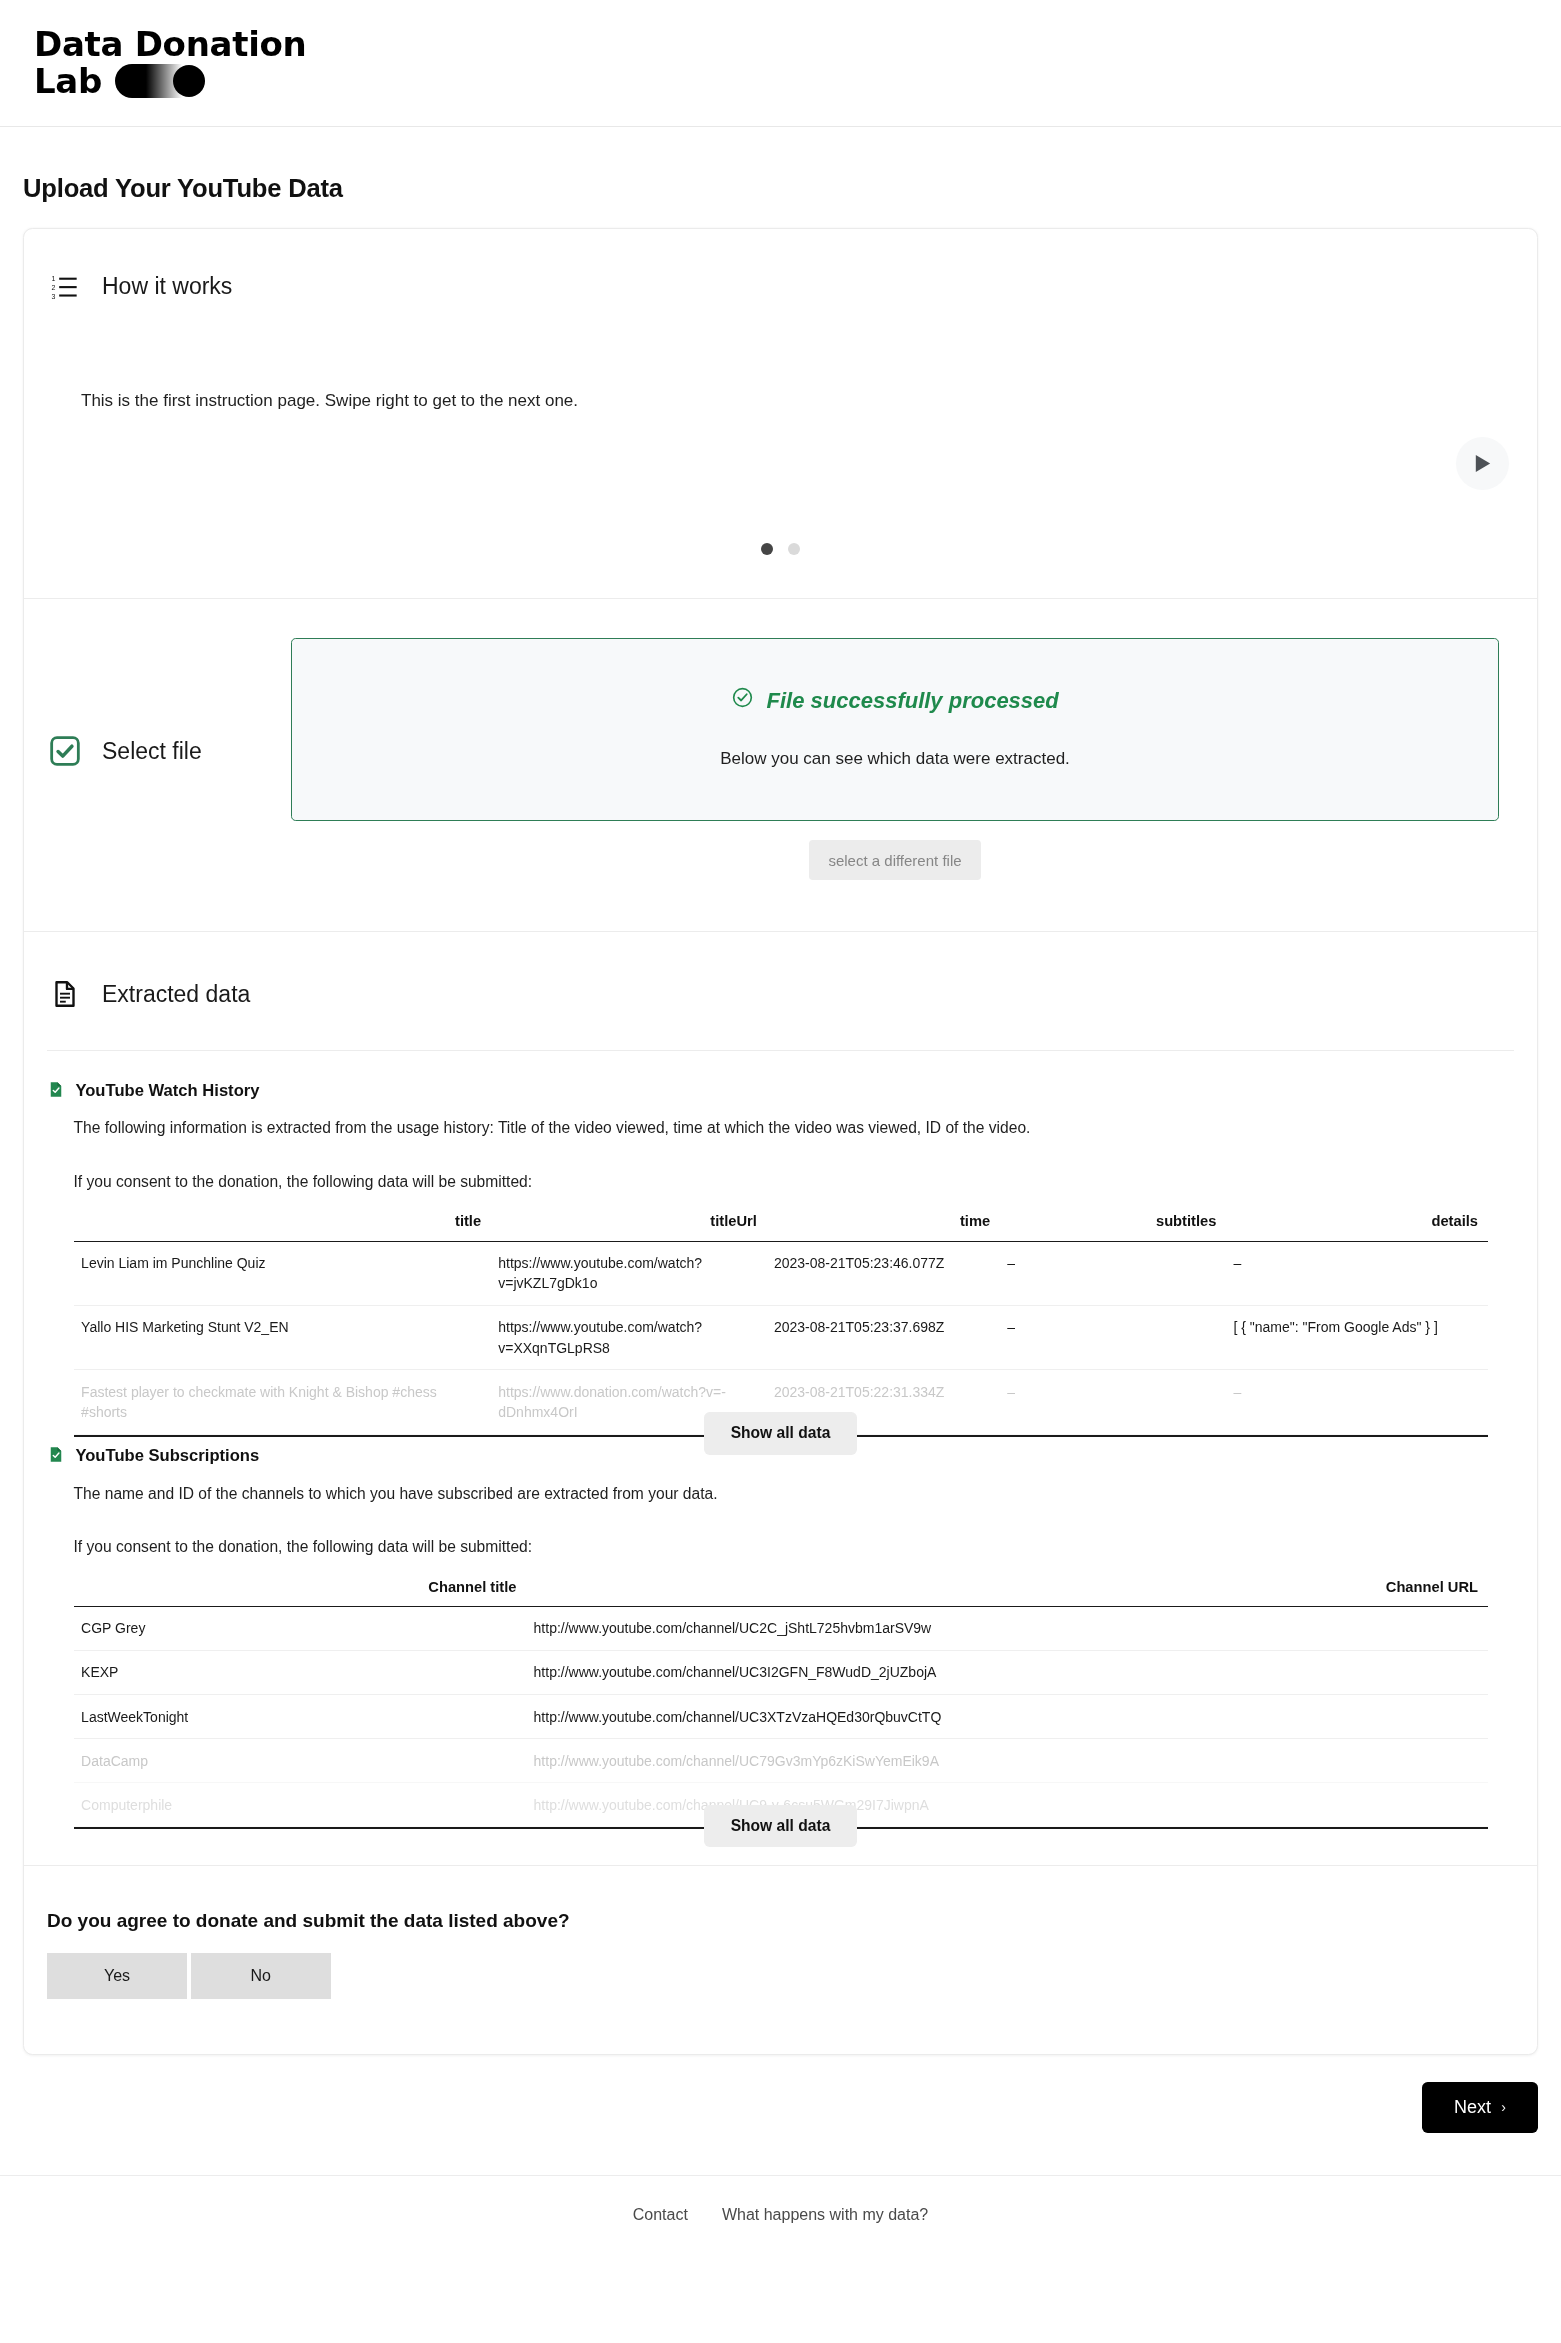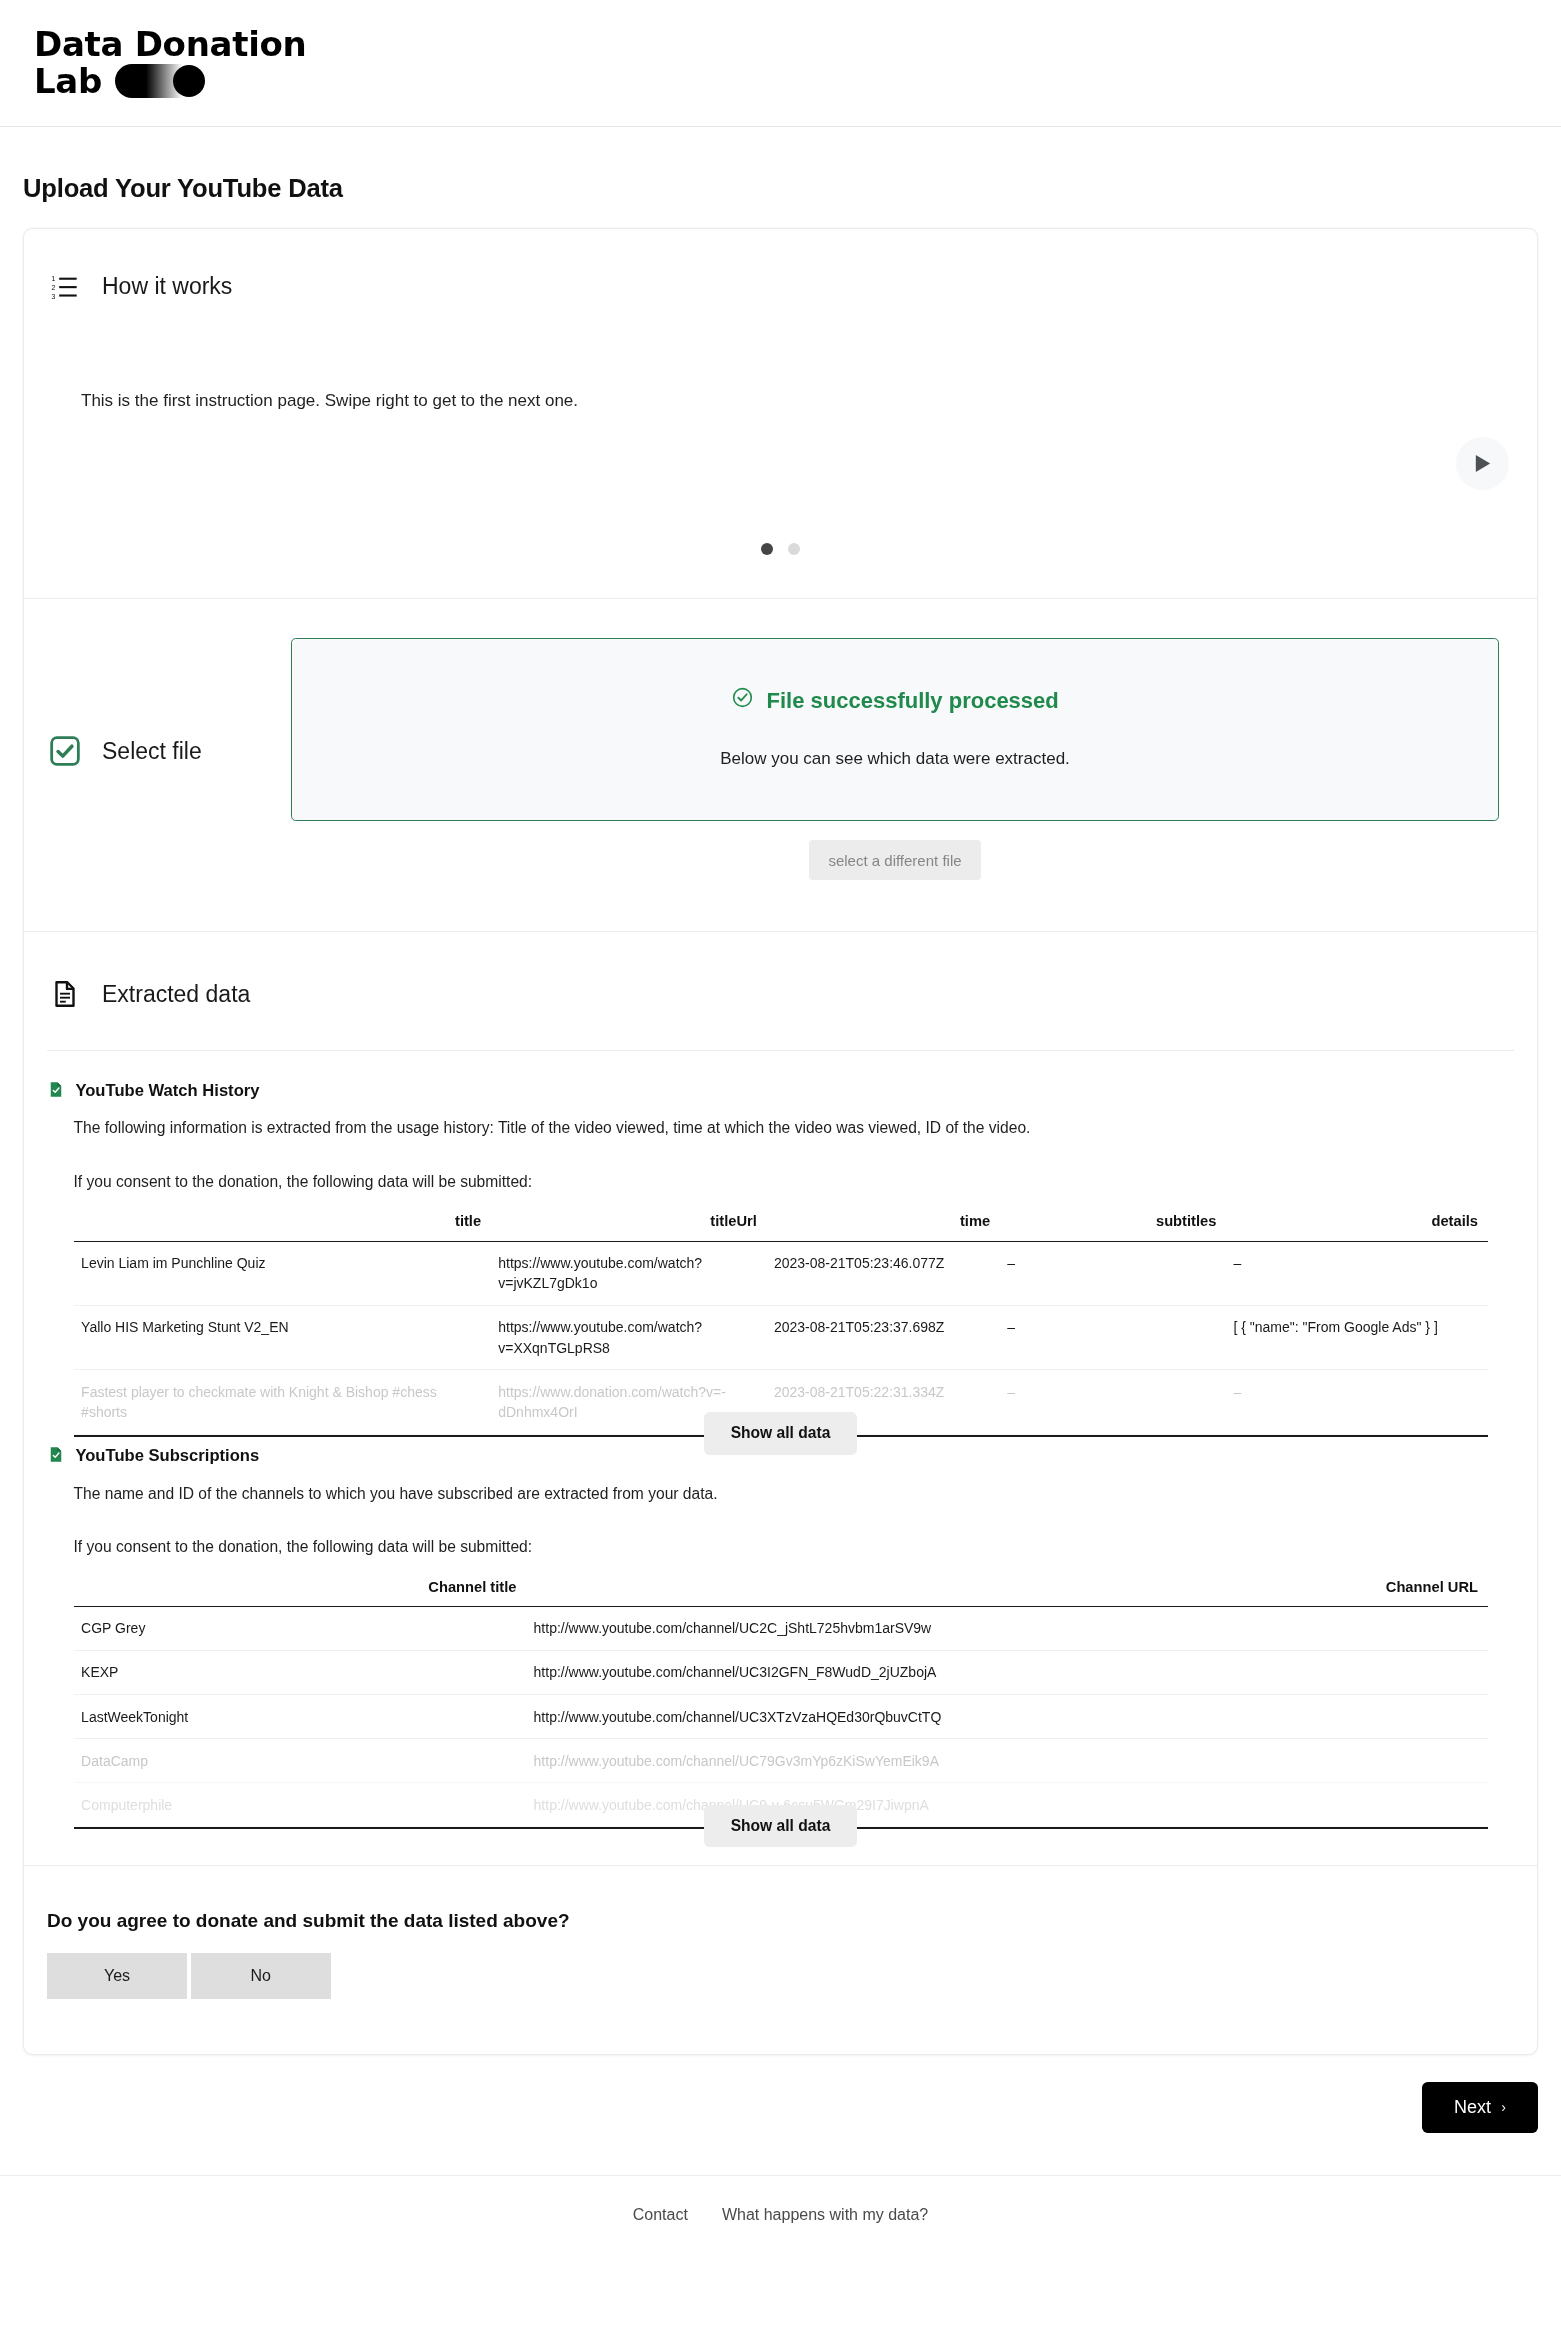--- a/index.html
+++ b/index.html
@@ -121,20 +121,21 @@
     border-radius: 4.7px;
     background: #f7f9fa;
     padding: 47px 19px 51px 19px;
     text-align: center;
   }
   .success-title {
     display: inline-flex; align-items: center; gap: 12.3px;
     color: #1f8a4c;
     font-size: 22px;
     font-weight: 700;
+    font-style: italic;
   }
   .success-sub {
     margin-top: 34px;
     font-size: 17px;
     color: #1f1f1f;
   }
   .btn-different {
     margin-top: 19px;
     background: #ececec;
     border: none;

